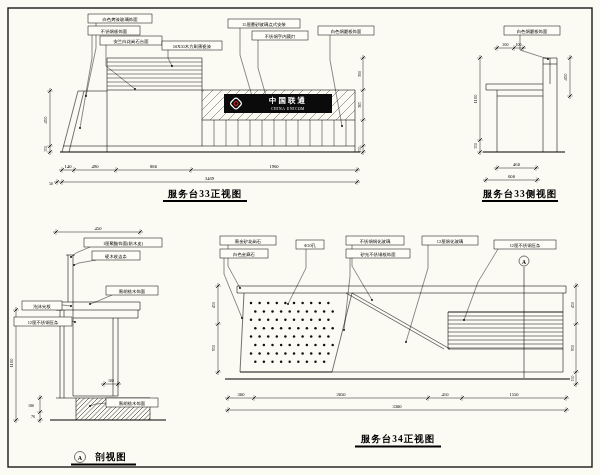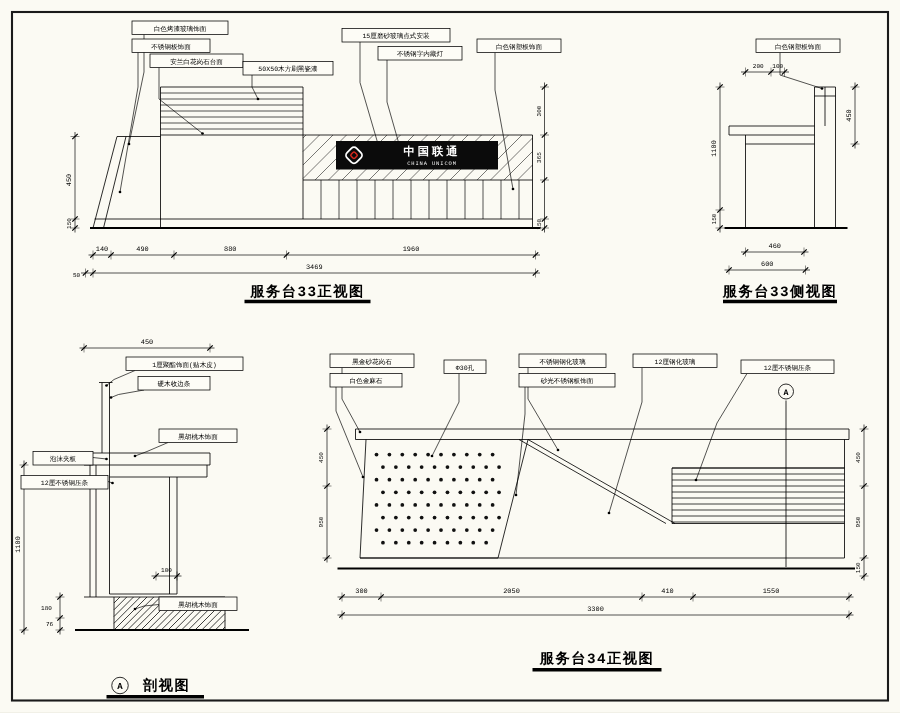--- a/index.html
+++ b/index.html
@@ -1,17 +1,17 @@
 <!DOCTYPE html>
 <html><head>
 <meta charset="utf-8">
 <style>
   html,body{margin:0;padding:0;background:#e9e7de;}
   .sheet{position:relative;width:600px;height:475px;background:#fbfaf3;overflow:hidden;
-         font-family:Liberation Mono, monospace;}
+         font-family:Liberation Serif, serif;}
   .sheet svg{position:absolute;left:0;top:0;}
   .ln{stroke:#000;stroke-width:.55;fill:none}
   .hv{stroke:#000;stroke-width:1.2;fill:none}
   .frame{fill:none;stroke:#1a1a1a;stroke-width:1.4}
   .box{fill:#fdfcf6;stroke:#000;stroke-width:.5}
   .ct{font-size:4.4px;fill:#000;text-anchor:middle}
   .dt{font-size:4.6px;fill:#000;text-anchor:middle}
   .dts{font-size:4px;fill:#000;text-anchor:middle}
   .ttl{font-size:9.5px;font-weight:bold;fill:#000;text-anchor:middle;letter-spacing:1px}
   .bdg{font-size:6px;font-weight:bold;fill:#000;text-anchor:middle}

